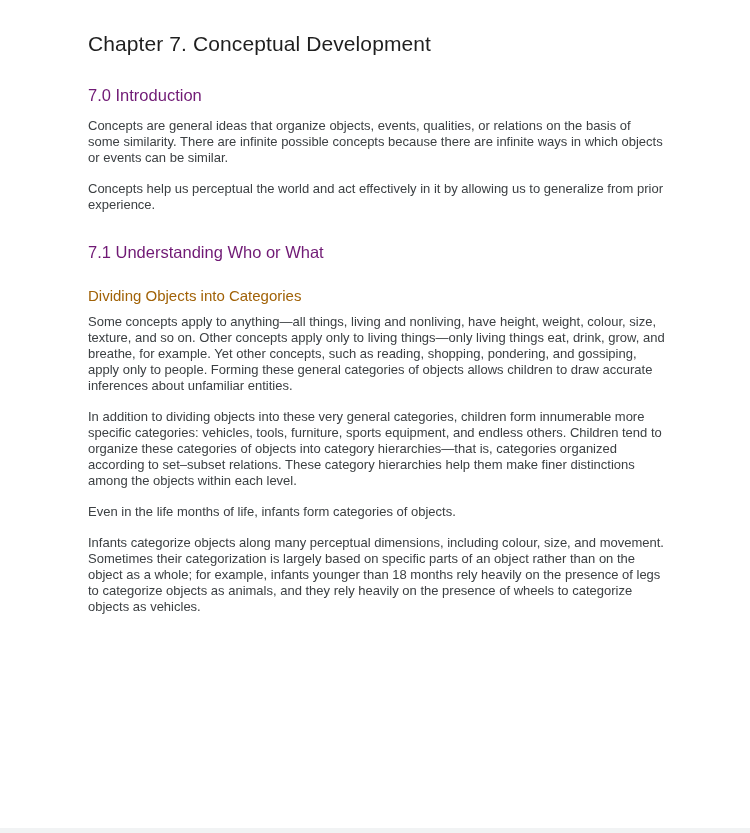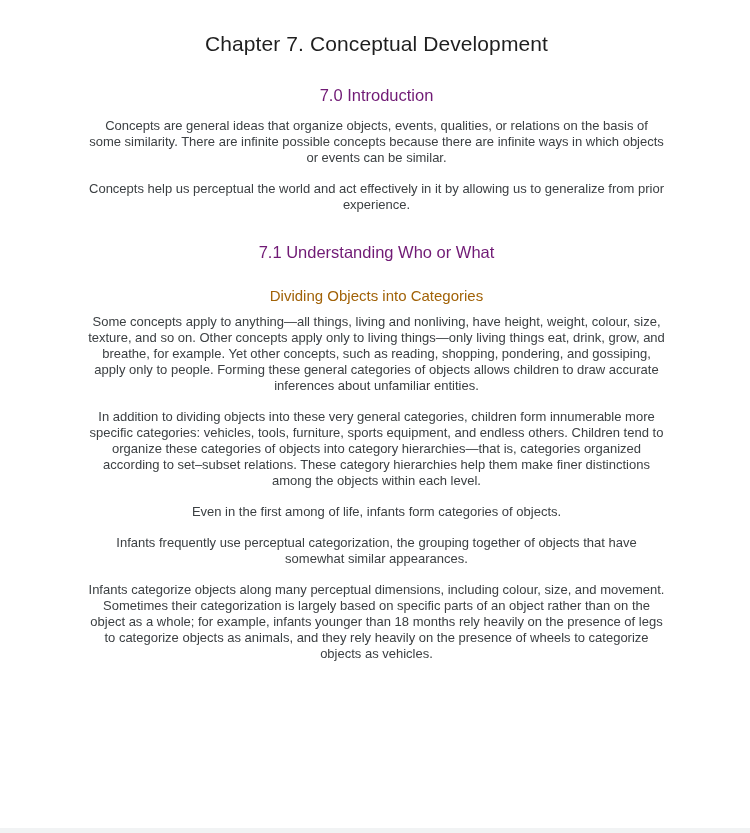--- a/index.html
+++ b/index.html
@@ -1,15 +1,15 @@
 <!DOCTYPE html>
 <html><head>
 <meta charset="utf-8">
 <style>
-  * { margin: 0; padding: 0; box-sizing: border-box; text-align: center; }
+  * { margin: 0; padding: 0; box-sizing: border-box; }
   html, body { background: #ffffff; }
   body {
     width: 750px;
     height: 833px;
     position: relative;
     font-family: "Liberation Sans", sans-serif;
     color: #3c4043;
     overflow: hidden;
   }
   .page {
@@ -67,21 +67,20 @@
 
   <h2 class="section-heading">7.1 Understanding Who or What</h2>
 
   <h3 class="subsection-heading">Dividing Objects into Categories</h3>
 
   <p class="body-paragraph">Some concepts apply to anything—all things, living and nonliving, have height, weight, colour, size, texture, and so on. Other concepts apply only to living things—only living things eat, drink, grow, and breathe, for example. Yet other concepts, such as reading, shopping, pondering, and gossiping, apply only to people. Forming these general categories of objects allows children to draw accurate inferences about unfamiliar entities.</p>
 
   <p class="body-paragraph">In addition to dividing objects into these very general categories, children form innumerable more specific categories: vehicles, tools, furniture, sports equipment, and endless others. Children tend to organize these categories of objects into category hierarchies—that is, categories organized according to set–subset relations. These category hierarchies help them make finer distinctions among the objects within each level.</p>
 
 
-  <p class="body-paragraph">Even in the first among of life, infants form categories of objects.</p>
+  <p class="body-paragraph">Even in the life months of life, infants form categories of objects.</p>
 
-  <p class="body-paragraph">Infants frequently use perceptual categorization, the grouping together of objects that have somewhat similar appearances.</p>
 
   <p class="body-paragraph">Infants categorize objects along many perceptual dimensions, including colour, size, and movement. Sometimes their categorization is largely based on specific parts of an object rather than on the object as a whole; for example, infants younger than 18 months rely heavily on the presence of legs to categorize objects as animals, and they rely heavily on the presence of wheels to categorize objects as vehicles.</p>
 
 </div>
 
 <div class="page-bottom-edge"></div>
 
 </body></html>

